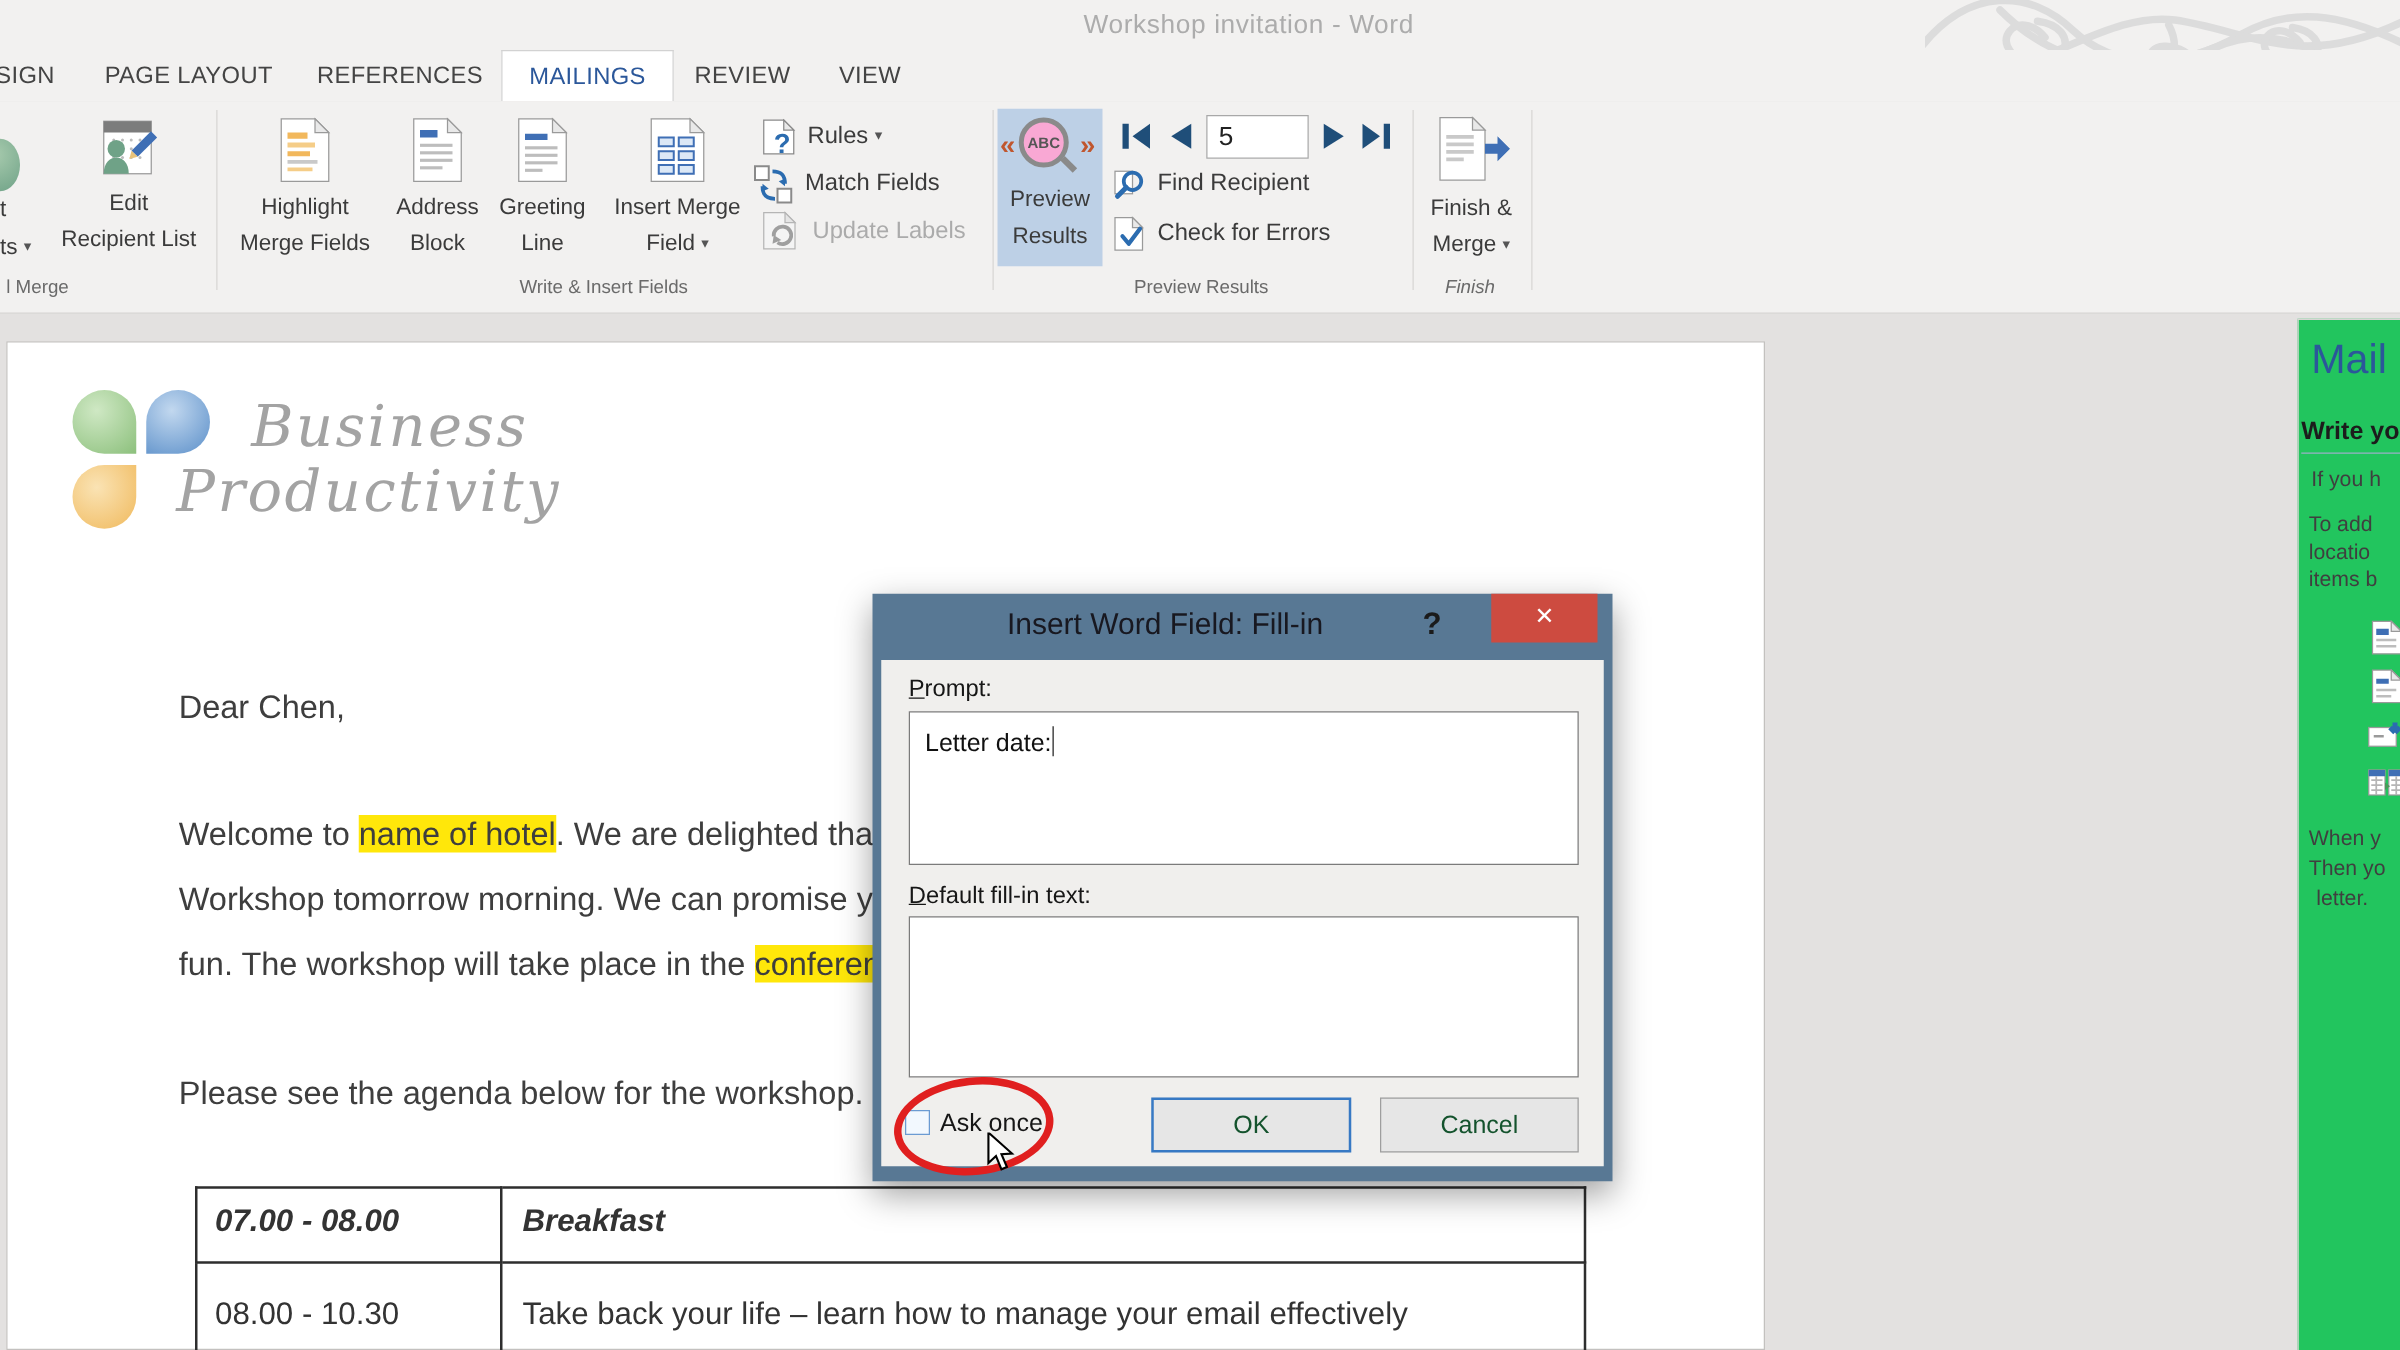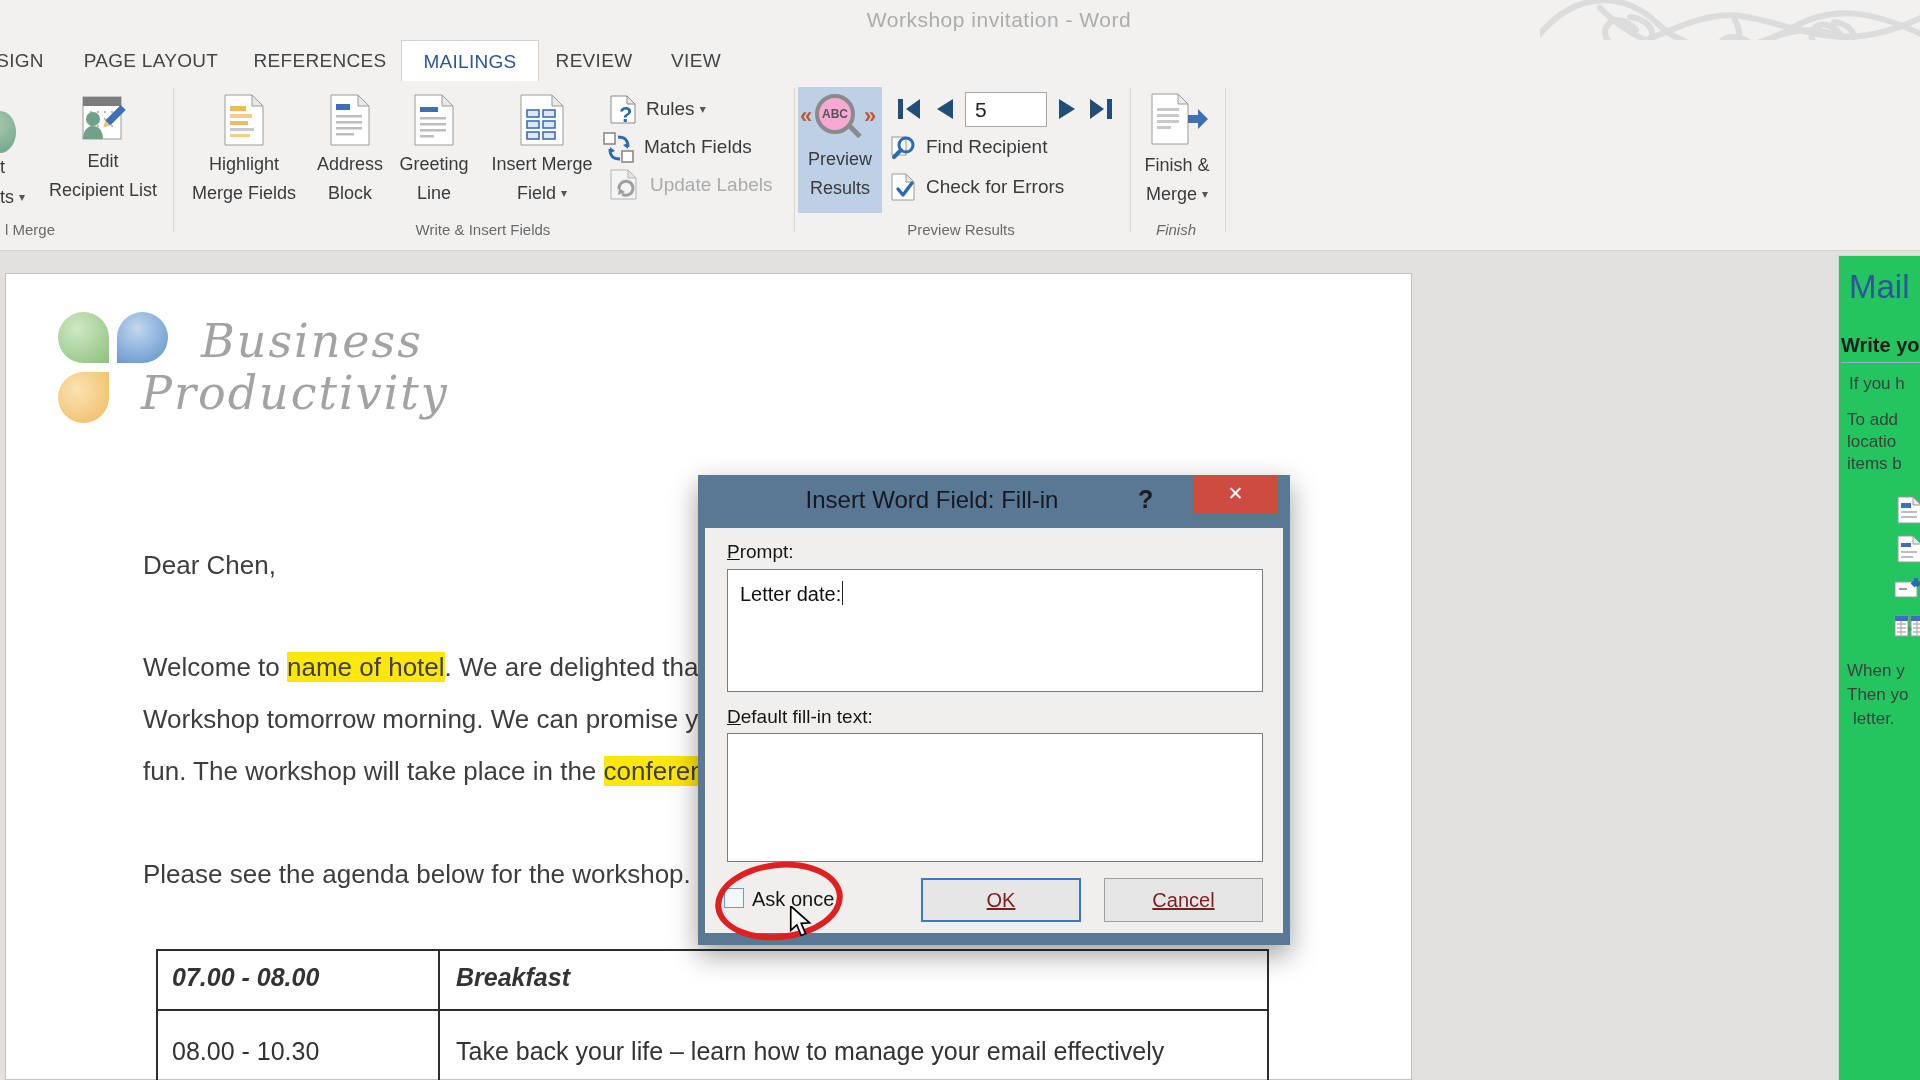--- a/index.html
+++ b/index.html
@@ -61,21 +61,21 @@
                color:#181820; }
   .dlg-help { left:440px; top:10px; font-size:25px; font-weight:bold; color:#1b1b1b; }
   .dlg-close { left:495px; top:0; width:85px; height:39px; background:#cd4b40;
                color:#fff; text-align:center; line-height:37px; font-size:19px; }
   .dlg-body { left:7px; top:53px; width:578px; height:405px; background:#f0efed; }
   .dlg-label { font-size:19px; color:#161616; }
   .dlg-label::first-letter { text-decoration:underline; }
   .dlg-box { background:#fff; border:1px solid #7b7b7b; font-size:20px; color:#111;
              padding:11px 12px; }
   .dlg-btn { position:absolute; top:350px; height:44px; background:#e6e6e6;
-             font-size:20px; color:#7f1d1d; text-align:center; line-height:41px;text-decoration:underline; }
+             font-size:20px; color:#14532d; text-align:center; line-height:41px; }
   .chk { left:19px; top:360px; width:20px; height:20px; background:#f2f8fe;
          border:1px solid #6b9bd2; }
   .redcircle { left:715px; top:862px; width:128px; height:78px;
                border:6px solid #e01f1f; border-radius:50%;
                transform:rotate(-6deg); z-index:60; }
   .cursor { left:787px; top:906px; z-index:70; }
   .textcaret { display:inline-block; width:1px; height:24px; background:#222;
                vertical-align:-4px; margin-left:1px; }
 </style>
 </head>
@@ -338,21 +338,21 @@
 
     <div class="abs letter nowrap" style="left:137px;top:430px;">Workshop tomorrow morning. We can promise you</div>
 
     <div class="abs letter nowrap" style="left:137px;top:482px;"><span>fun. The workshop will take place in the </span><span class="hl">conference</span></div>
 
     <div class="abs letter nowrap" style="left:137px;top:585px;">Please see the agenda below for the workshop.</div>
 
     <table class="agenda">
       <tbody>
           <tr>
-        <td class="rowhead" style="width:282px;height:60px;padding:12px 0 0 14px;">07.00 - 08.00</td>
+        <td class="rowhead" style="width:244px;height:60px;padding:12px 0 0 14px;">07.00 - 08.00</td>
         <td class="rowhead" style="padding:12px 0 0 16px;">Breakfast</td>
       </tr>
       <tr>
         <td style="height:130px;padding:26px 0 0 14px;">08.00 - 10.30</td>
         <td style="padding:26px 0 0 16px;">Take back your life – learn how to manage your email effectively</td>
       </tr>
     </tbody>
       </table>
   </div>
 

